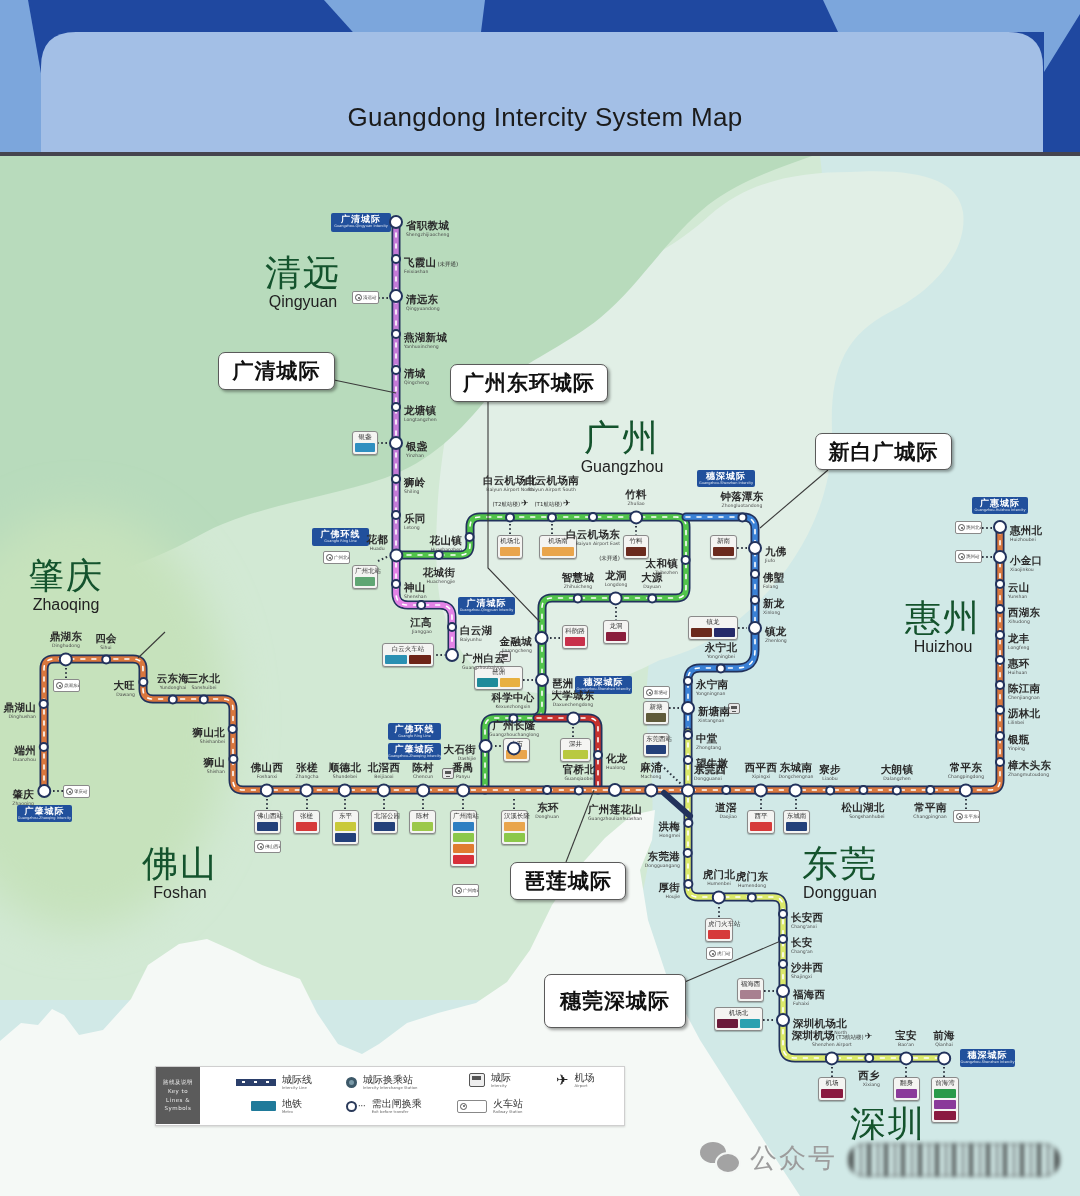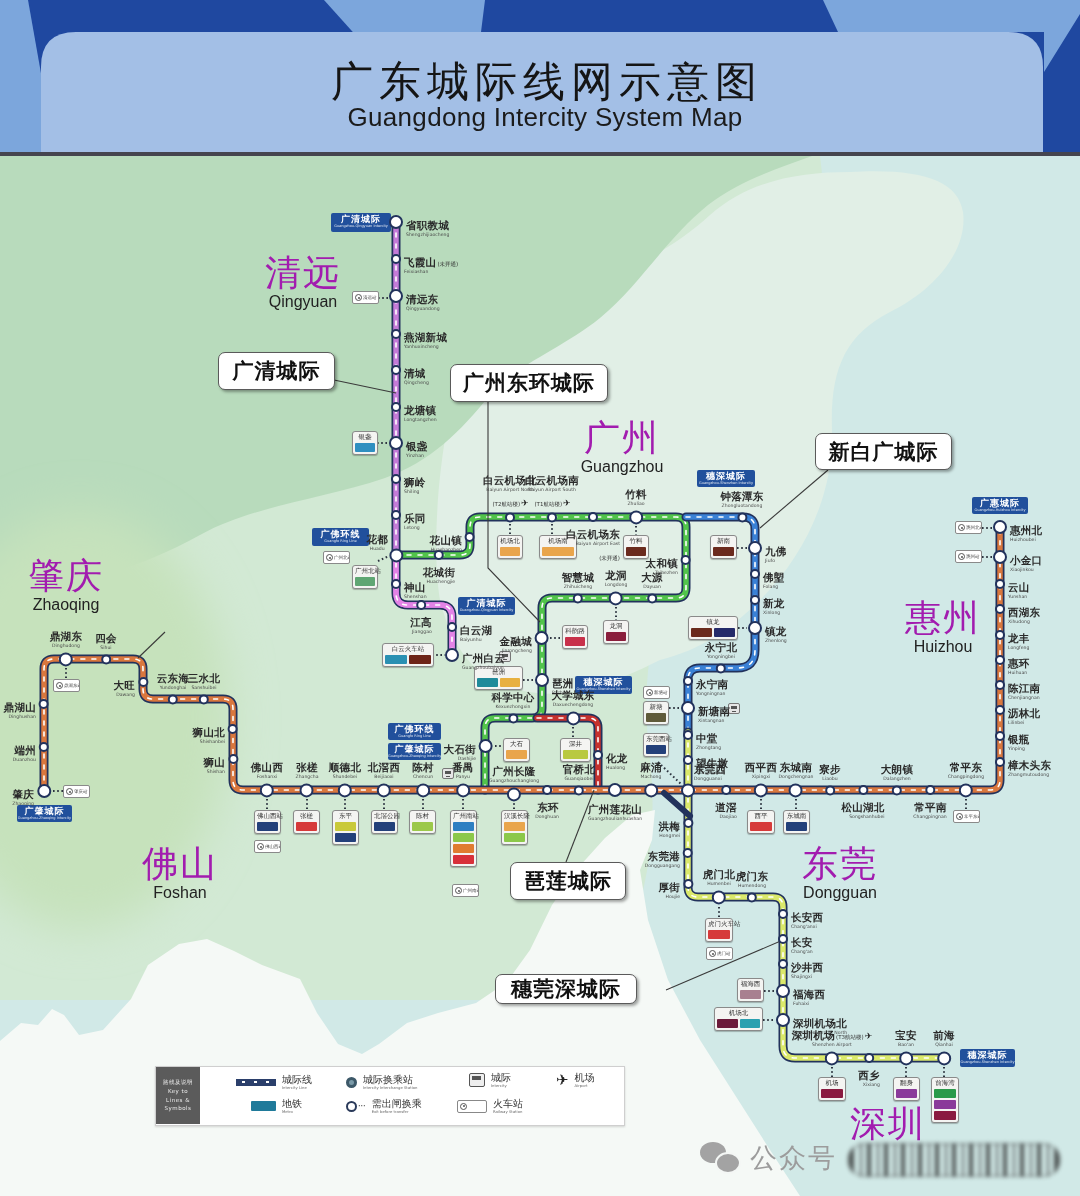--- a/index.html
+++ b/index.html
@@ -1,21 +1,21 @@
 <!DOCTYPE html>
 <html><head>
 <meta charset="utf-8">
 <style>
   html,body{margin:0;padding:0;background:#fff;}
   #page{position:relative;width:1080px;height:1196px;overflow:hidden;font-family:"DejaVu Sans",sans-serif;color:#222;}
   #mapsvg{position:absolute;left:0;top:0;}
   .title-zh{position:absolute;left:0;width:1080px;top:58px;text-align:center;font-family:"DejaVu Sans",sans-serif;font-size:42px;letter-spacing:6px;line-height:48px;color:#151515;padding-left:14px;box-sizing:border-box}
   .title-en{position:absolute;left:0;width:1080px;top:102px;text-align:center;font-family:"Liberation Sans",sans-serif;font-size:26px;line-height:30px;color:#1b1b1b;letter-spacing:.3px;padding-left:10px;box-sizing:border-box}
   .city{position:absolute;transform:translateX(-50%);text-align:center;white-space:nowrap;line-height:1}
-  .city b{display:block;font-size:36px;font-weight:normal;color:#a21caf;letter-spacing:2px}
+  .city b{display:block;font-size:36px;font-weight:normal;color:#14532d;letter-spacing:2px}
   .city small{display:block;font-size:16px;color:#222;margin-top:3px;font-family:"Liberation Sans",sans-serif}
   .co{position:absolute;box-sizing:border-box;background:#fff;border:1.8px solid #5a5a5a;border-radius:7px;box-shadow:2px 2px 3px rgba(0,0,0,.35);display:flex;align-items:center;justify-content:center;font-family:"DejaVu Serif",serif;font-weight:bold;font-size:21px;color:#111;white-space:nowrap;letter-spacing:1px}
   .bd{position:absolute;box-sizing:border-box;background:#21509c;border-radius:2px;color:#fff;text-align:center;line-height:1;padding-top:2px;white-space:nowrap;overflow:hidden}
   .bd b{display:block;font-size:9px;font-weight:bold;letter-spacing:1px}
   .bd small{display:block;font-size:3.5px;margin-top:1px;opacity:.85}
   .st{position:absolute;white-space:nowrap;line-height:1;color:#2a2a2a;--g:8px;--h:5px;z-index:3;cursor:pointer}
   .st.x{--g:10px;--h:7px}
   .st::before{content:"";position:absolute;box-sizing:border-box;width:10px;height:10px;border:2.3px solid #22325c;border-radius:50%;background:#fff}
   .st.x::before{width:14px;height:14px;border-width:2.8px}
   .st b{display:inline-block;font-size:10.5px;font-weight:bold;letter-spacing:.3px}
@@ -183,21 +183,20 @@
     <path d="M982,528 H992"></path>
         <path d="M982,557 H992"></path>
         <path d="M764,991 H775"></path>
         <path d="M763,1020 H775"></path>
     <path d="M832,1067 V1077"></path>
         <path d="M906,1067 V1077"></path>
         <path d="M944,1067 V1077"></path>
   </g>
 </svg>
 
-<div class="title-zh">广东城际线网示意图</div>
 <div class="title-en">Guangdong Intercity System Map</div>
 
 <div class="city" style="left:303px;top:255px">
       <b>清远</b>
       <small>Qingyuan</small>
     </div>
 <div class="city" style="left:622px;top:420px">
       <b>广州</b>
       <small>Guangzhou</small>
     </div>
@@ -226,21 +225,21 @@
     </div>
 <div class="co" style="left:450px;top:364px;width:158px;height:38px">
       <span>广州东环城际</span>
     </div>
 <div class="co" style="left:815px;top:433px;width:137px;height:37px">
       <span>新白广城际</span>
     </div>
 <div class="co" style="left:510px;top:862px;width:116px;height:38px">
       <span>琶莲城际</span>
     </div>
-<div class="co" style="left:495px;top:974px;width:142px;height:30px">
+<div class="co" style="left:544px;top:974px;width:142px;height:54px">
       <span>穗莞深城际</span>
     </div>
 
 <div class="bd" style="left:331px;top:213px;width:60px;height:19px">
       <b>广清城际</b>
       <small>Guangzhou-Qingyuan Intercity</small>
     </div>
 <div class="bd" style="left:312px;top:528px;width:57px;height:18px">
       <b>广佛环线</b>
       <small>Guangfo Ring Line</small>
@@ -535,21 +534,21 @@
 <div class="st t" style="left:173px;top:699px"><b>云东海</b><small>Yundonghai</small></div>
 <div class="st t" style="left:204px;top:699px"><b>三水北</b><small>Sanshuibei</small></div>
 <div class="st l" style="left:233px;top:729px"><b>狮山北</b><small>Shishanbei</small></div>
 <div class="st l" style="left:233px;top:759px"><b>狮山</b><small>Shishan</small></div>
 <div class="st t x" style="left:267px;top:790px"><b>佛山西</b><small>Foshanxi</small></div>
 <div class="st t x" style="left:307px;top:790px"><b>张槎</b><small>Zhangcha</small></div>
 <div class="st t x" style="left:345px;top:790px"><b>顺德北</b><small>Shundebei</small></div>
 <div class="st t x" style="left:384px;top:790px"><b>北滘西</b><small>Beijiaoxi</small></div>
 <div class="st t x" style="left:423px;top:790px"><b>陈村</b><small>Chencun</small></div>
 <div class="st t x" style="left:463px;top:790px"><b>番禺</b><small>Panyu</small></div>
-<div class="st t x" style="left:514px;top:794px"><b>广州长隆</b><small>Guangzhouchanglong</small></div>
+<div class="st t x" style="left:514px;top:748px"><b>广州长隆</b><small>Guangzhouchanglong</small></div>
 <div class="st b" style="left:547px;top:790px"><b>东环</b><small>Donghuan</small></div>
 <div class="st t" style="left:579px;top:790px"><b>官桥北</b><small>Guanqiaobei</small></div>
 <div class="st b x" style="left:615px;top:790px"><b>广州莲花山</b><small>Guangzhoulianhuashan</small></div>
 <div class="st t x" style="left:651px;top:790px"><b>麻涌</b><small>Machong</small></div>
 <div class="st tr x" style="left:688px;top:790px"><b>东莞西</b><small>Dongguanxi</small></div>
 <div class="st b" style="left:726px;top:790px"><b>道滘</b><small>Daojiao</small></div>
 <div class="st t x" style="left:761px;top:790px"><b>西平西</b><small>Xipingxi</small></div>
 <div class="st t x" style="left:796px;top:790px"><b>东城南</b><small>Dongchengnan</small></div>
 <div class="st t" style="left:830px;top:790px"><b>寮步</b><small>Liaobu</small></div>
 <div class="st b" style="left:863px;top:790px"><b>松山湖北</b><small>Songshanhubei</small></div>

